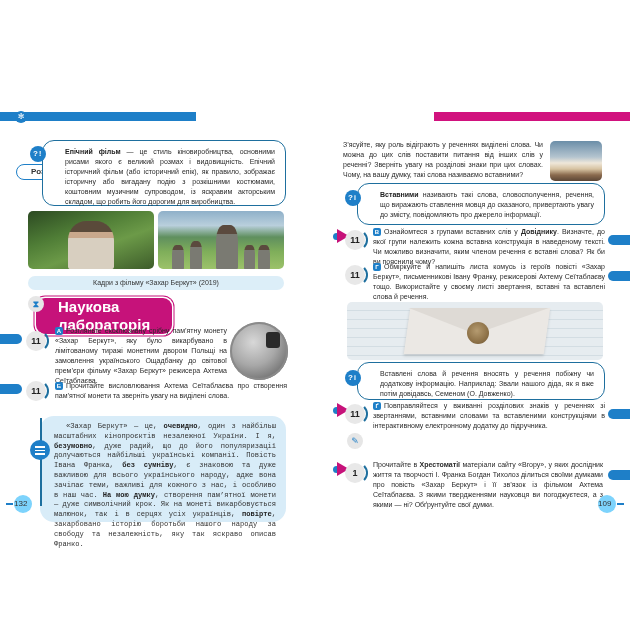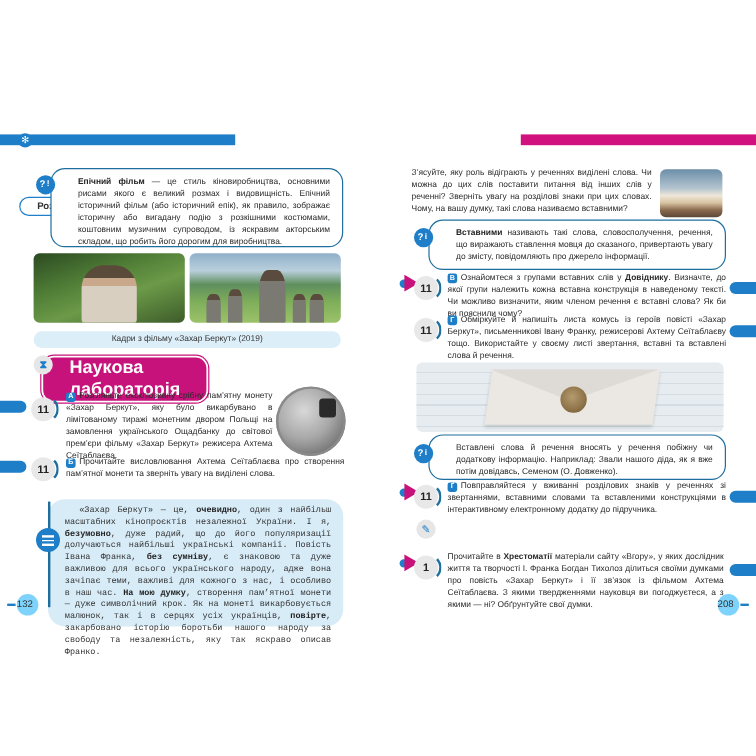--- a/index.html
+++ b/index.html
@@ -200,15 +200,15 @@
   <div class="pointer-dot" style="left:18px; top:466px;"></div>
   <div class="pointer" style="left:22px; top:462px;"></div>
   <div class="num-arc" style="left:31px; top:462px;"></div>
   <div class="num-circle" style="left:30px; top:463px;">1</div>
   <div class="task" style="left:58px; top:460px; width:230px;">
     <span>Прочитайте в </span><b>Хрестоматії</b><span> матеріали сайту «Вгору», у яких дослідник життя та творчості І. Франка Богдан Тихолоз ділиться своїми думками про повість «Захар Беркут» і її зв’язок із фільмом Ахтема Сеїтаблаєва. З якими твердженнями науковця ви погоджуєтеся, а з якими — ні? Обґрунтуйте свої думки.</span>
   </div>
   <div class="tab-right" style="top:470px;"></div>
 
   <div class="page-num" style="right:6px; top:495px;">
-    <span class="n">208</span><span class="line"></span>
+    <span class="n">109</span><span class="line"></span>
   </div>
 </div>
 
 </body></html>

